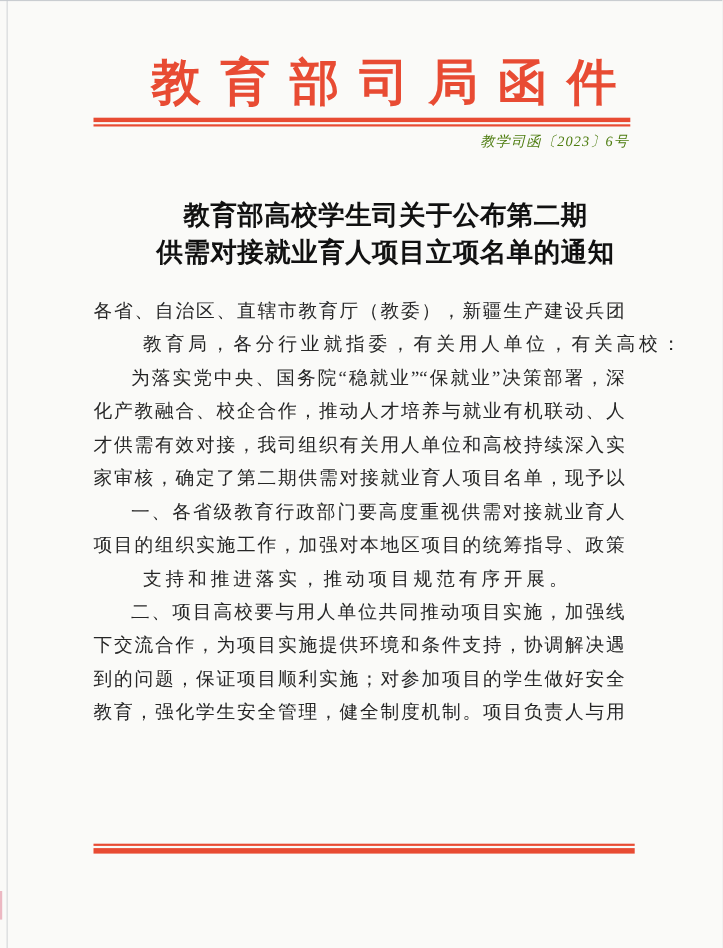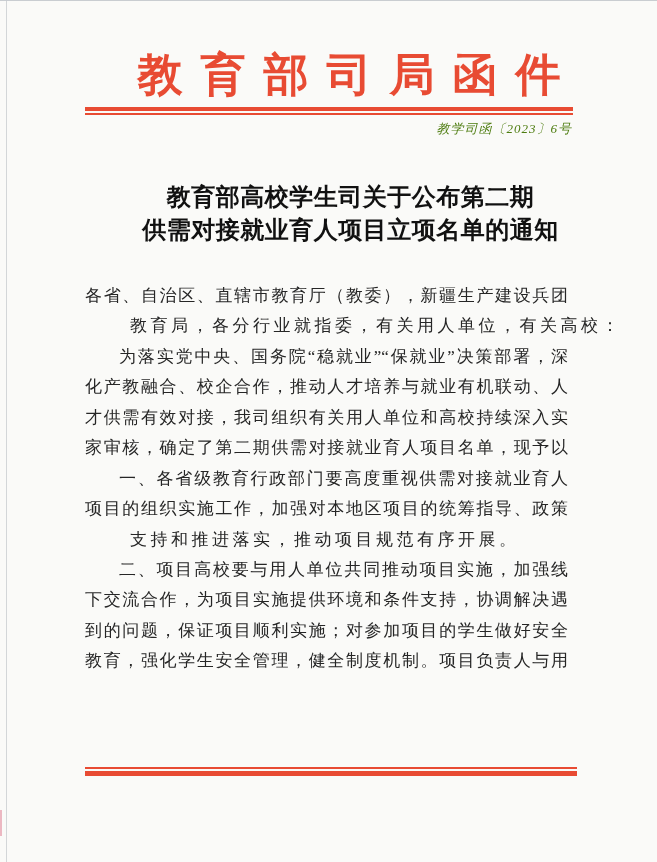--- a/index.html
+++ b/index.html
@@ -48,21 +48,21 @@
   }
   .title {
     position:absolute; top:181px; left:0; right:4px;
     text-align:center;
     font-size:24px; font-weight:bold; color:#111;
     line-height:32.5px;
     letter-spacing:0.5px;
     margin-left:48px;
   }
   .body {
-    position:absolute; top:281px; left:85px; width:483px;
+    position:absolute; top:268px; left:85px; width:483px;
     font-size:17px; color:#262626;
   }
   .bl {
     height:30.45px; line-height:30.45px;
     white-space:nowrap;
     overflow:visible;
   }
   .bl.fill {
     white-space:normal;
     text-align:justify;

